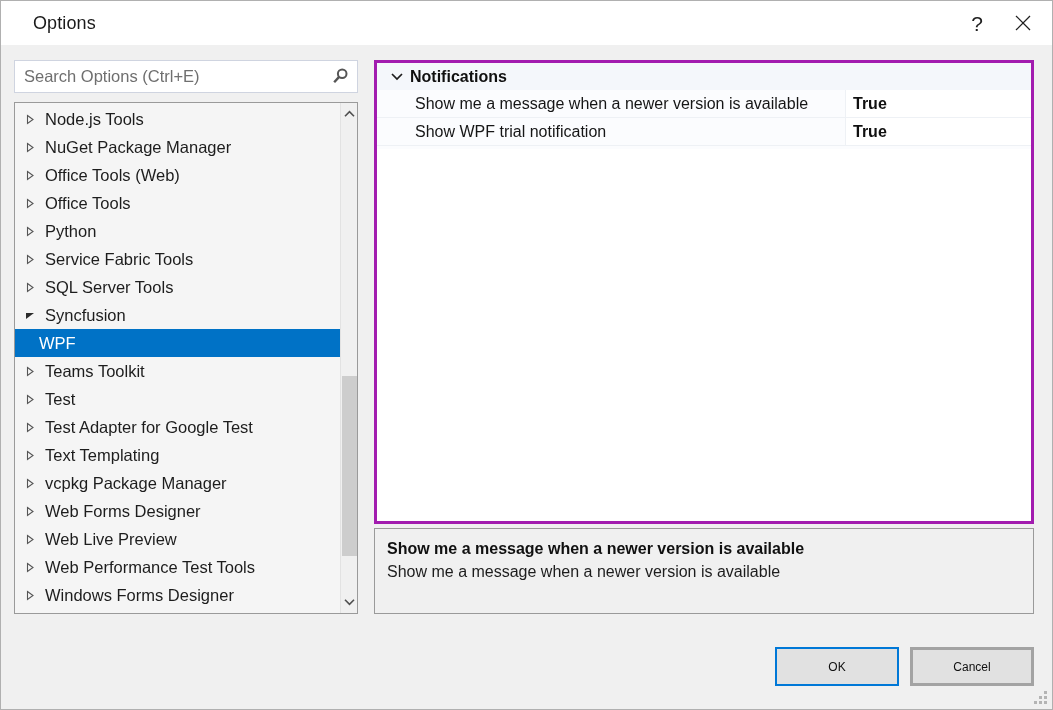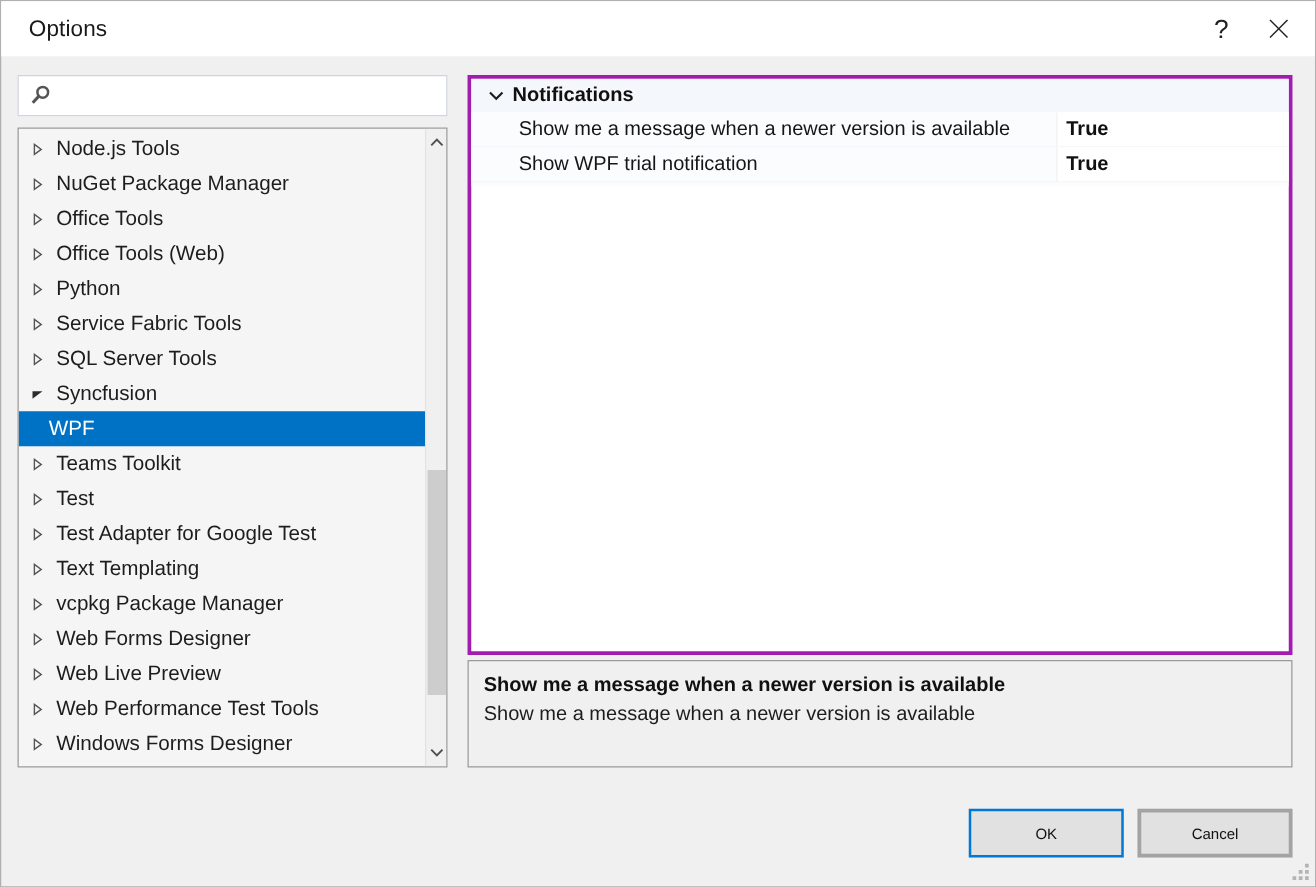--- a/index.html
+++ b/index.html
@@ -26,21 +26,21 @@
   .titlebar {
     position: absolute;
     left: 0; top: 0;
     width: 1051px;
     height: 44px;
     background: #ffffff;
     display: flex;
     align-items: center;
   }
   .title-text {
-    margin-left: 22px;
+    margin-left: 32px;
     font-size: 18px;
     color: #1a1a1a;
     letter-spacing: 0.1px;
   }
   .titlebar-spacer { flex: 1; }
   .title-btn {
     width: 46px;
     height: 44px;
     display: flex;
     align-items: center;
@@ -312,20 +312,21 @@
     </div>
     <div class="title-btn close-btn">
       <svg width="18" height="18" viewBox="0 0 18 18">
         <line x1="2" y1="2" x2="16" y2="16" stroke="#202020" stroke-width="1.2"></line>
         <line x1="16" y1="2" x2="2" y2="16" stroke="#202020" stroke-width="1.2"></line>
       </svg>
     </div>
   </div>
 
   <div class="searchbox">
+    <input class="search-input" type="text" placeholder="Search Options (Ctrl+E)" style="">
     <span class="search-icon">
       <svg width="19" height="19" viewBox="0 0 19 19">
         <circle cx="11.2" cy="6.8" r="4.3" fill="none" stroke="#555555" stroke-width="2"></circle>
         <line x1="8.1" y1="9.9" x2="3.2" y2="15.2" stroke="#555555" stroke-width="2.4"></line>
       </svg>
     </span>
   </div>
 
   <div class="tree-panel">
     <div class="tree-list" id="tree-list">
@@ -344,29 +345,29 @@
             </svg>
           </span>
           <span class="tree-label">NuGet Package Manager</span>
         </div>
         <div class="tree-item">
           <span class="tw">
             <svg width="11" height="11" viewBox="0 0 11 11">
               <polygon points="2.5,1.5 8,5.5 2.5,9.5" fill="none" stroke="#555555" stroke-width="1.1"></polygon>
             </svg>
           </span>
+          <span class="tree-label">Office Tools (Web)</span>
+        </div>
+        <div class="tree-item">
+          <span class="tw">
+            <svg width="11" height="11" viewBox="0 0 11 11">
+              <polygon points="2.5,1.5 8,5.5 2.5,9.5" fill="none" stroke="#555555" stroke-width="1.1"></polygon>
+            </svg>
+          </span>
           <span class="tree-label">Office Tools</span>
-        </div>
-        <div class="tree-item">
-          <span class="tw">
-            <svg width="11" height="11" viewBox="0 0 11 11">
-              <polygon points="2.5,1.5 8,5.5 2.5,9.5" fill="none" stroke="#555555" stroke-width="1.1"></polygon>
-            </svg>
-          </span>
-          <span class="tree-label">Office Tools (Web)</span>
         </div>
         <div class="tree-item">
           <span class="tw">
             <svg width="11" height="11" viewBox="0 0 11 11">
               <polygon points="2.5,1.5 8,5.5 2.5,9.5" fill="none" stroke="#555555" stroke-width="1.1"></polygon>
             </svg>
           </span>
           <span class="tree-label">Python</span>
         </div>
         <div class="tree-item">

